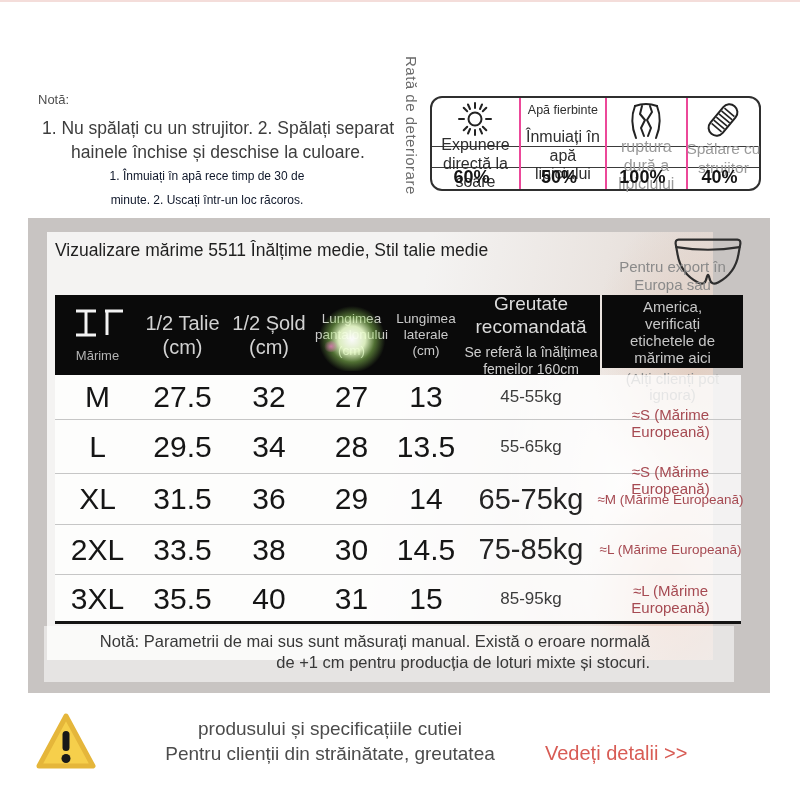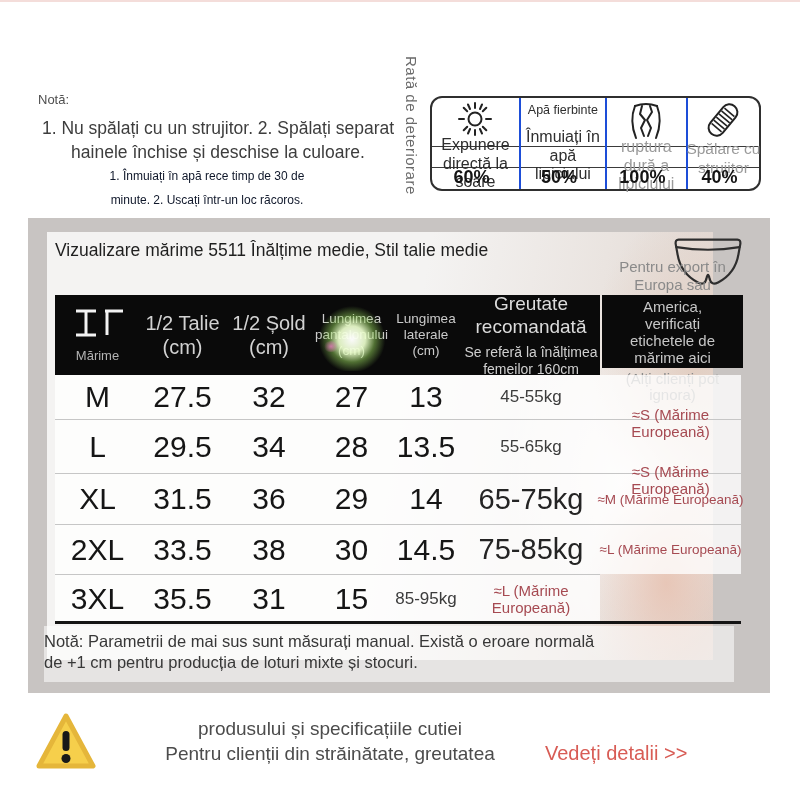--- a/index.html
+++ b/index.html
@@ -22,21 +22,21 @@
 
   
   .dmg-vertical { left:403px; top:56px; height:168px;
                   writing-mode:vertical-rl; font-size:15px; color:#6a6a6a;
                   letter-spacing:0.5px; }
   .dmg-table { left:430px; top:96px; width:327px; height:91px;
                border:2.5px solid #2f2f2f; border-radius:12px;
                display:flex; background:#ffffff; }
   .dmg-hline { position:absolute; left:0; right:0; border-top:1.5px solid #3a3a3a; z-index:0; }
   .dmg-col { position:relative; height:100%; }
-  .dmg-col + .dmg-col { border-left:2px solid #1d4ed8; }
+  .dmg-col + .dmg-col { border-left:2px solid #ec4899; }
   .dmg-c1 { width:88px; } .dmg-c2 { width:85px; } .dmg-c3 { width:80px; } .dmg-c4 { width:72px; }
   .dmg-icon { position:absolute; top:3px; left:0; right:0; text-align:center; }
   .dmg-pre { position:absolute; top:5px; left:0; right:0; text-align:center;
              font-size:12.5px; line-height:14px; color:#2e2e2e; }
   .dmg-label { position:absolute; top:38px; left:2px; right:2px; text-align:center;
                font-size:16px; line-height:18.5px; color:#2e2e2e; z-index:1; }
   .dmg-c2 .dmg-label { top:30px; }
   .dmg-c3 .dmg-label { top:40px; color:#9a9a9a; }
   .dmg-c4 .dmg-label { top:42px; left:-5px; right:-5px; color:#9a9a9a; font-size:15.5px; }
   .dmg-val { position:absolute; bottom:1px; left:0; right:8px; text-align:center;
@@ -90,21 +90,21 @@
   .wt-lg { font-size:29px; color:#242424; }
   .eu span { display:block; font-size:15px; line-height:17px; color:#a64a52;
              position:relative; z-index:2; }
   .eu.one span { font-size:13.5px; white-space:nowrap; }
   .eu.push21 { align-items:flex-end; } .eu.push21 span { transform:translateY(21px); }
   .eu.push24 { align-items:flex-end; } .eu.push24 span { transform:translateY(24px); }
 
   .thick-line { left:27px; top:403px; width:686px; height:3px; background:#141414; }
   .panel-note { left:16px; top:408px; width:690px; background:rgba(255,255,255,0.55);
                 padding:5px 0 9px 0; }
-  .panel-note div { width:606px; text-align:left; font-size:16.5px; line-height:21px; color:#383838; }
+  .panel-note div { width:606px; text-align:right; font-size:16.5px; line-height:21px; color:#383838; }
 
   
   .warn-icon { left:33px; top:710px; }
   .footer-text { left:150px; top:716px; width:360px; text-align:center;
                  font-size:19px; line-height:25px; color:#4c4c4c; }
   .footer-link { left:545px; top:742px; font-size:20px; color:#d85c55; cursor:pointer; }
 </style>
 </head>
 <body>
 
@@ -286,20 +286,21 @@
     <div class="cell val bt">38</div>
     <div class="cell val bt">30</div>
     <div class="cell val bt">14.5</div>
     <div class="cell wt-lg bt">75-85kg</div>
     <div class="cell eu one bt">
         <span>≈L (Mărime Europeană)</span>
       </div>
 
     <div class="cell val bt">3XL</div>
     <div class="cell val bt">35.5</div>
+    <div class="cell val bt">40</div>
     <div class="cell val bt">31</div>
     <div class="cell val bt">15</div>
     <div class="cell wt-sm bt">85-95kg</div>
     <div class="cell eu bt">
         <span>≈L (Mărime Europeană)</span>
       </div>
   </div>
 
   <div class="abs thick-line"></div>
 

